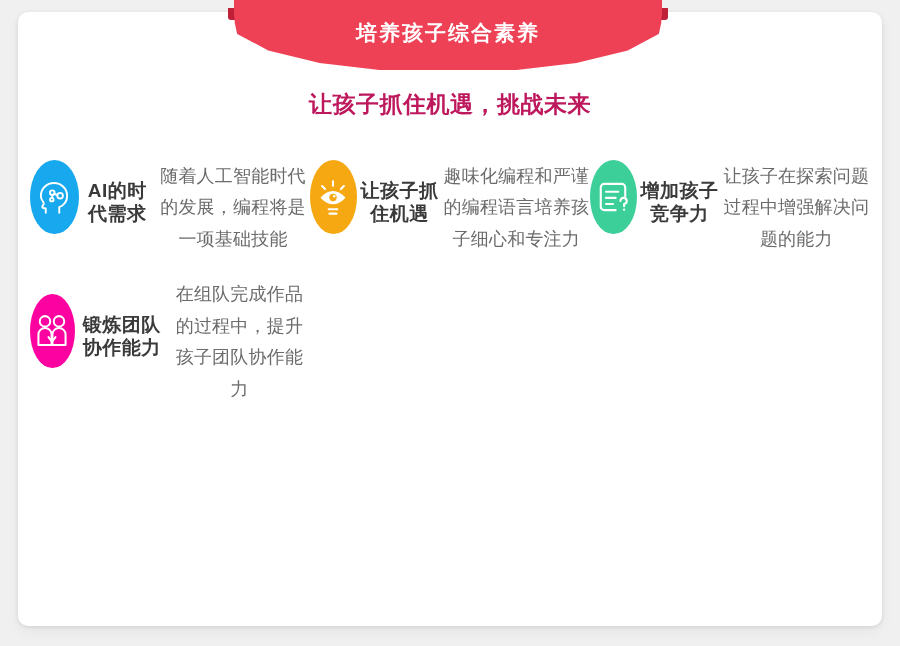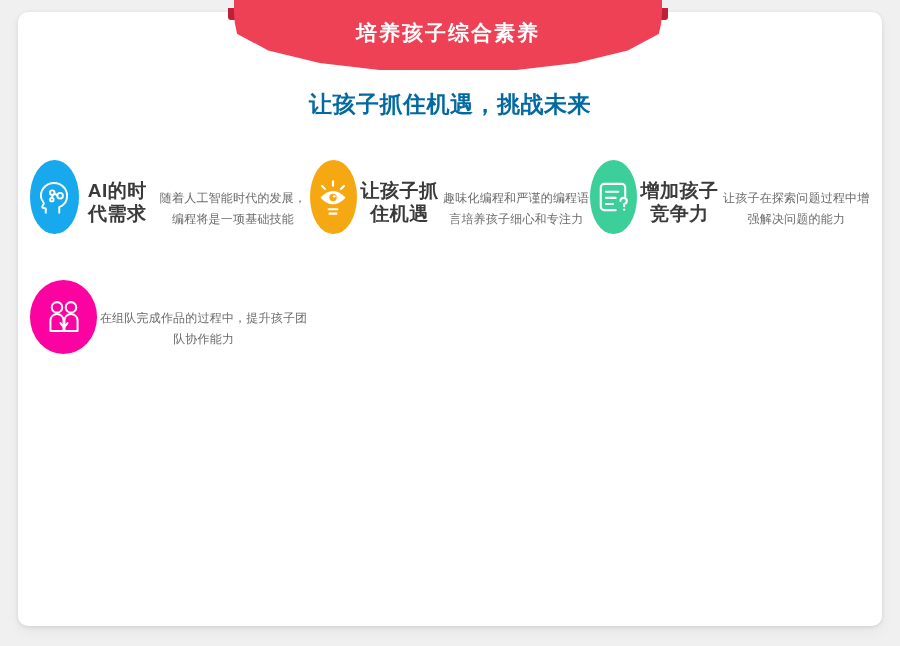--- a/index.html
+++ b/index.html
@@ -82,21 +82,21 @@
 
   
   .subtitle {
     position: absolute;
     left: 0;
     top: 90px;
     width: 900px;
     text-align: center;
     font-size: 23px;
     font-weight: 700;
-    color: #0369a1;
+    color: #be185d;
     letter-spacing: 0.5px;
     line-height: 1.3;
   }
 
   
   .grid {
     position: absolute;
     left: 30px;
     top: 160px;
     width: 840px;
@@ -127,26 +127,27 @@
     font-size: 19px;
     font-weight: 700;
     color: #3a3a3a;
     letter-spacing: 0.5px;
     line-height: 1.2;
     text-align: center;
     margin-bottom: 12px;
   }
 
   .feature-desc {
-    font-size: 12px;
+    font-size: 18px;
     color: #6b6b6b;
     line-height: 1.75;
     text-align: center;
     width: 234px;
     letter-spacing: 0.2px;
+    font-family: Liberation Mono, monospace;
   }
 </style>
 </head>
 <body>
 
 <div id="page">
 
   <div class="card-surface"></div>
 
   <div class="ribbon-wrap">
@@ -213,19 +214,20 @@
         <span>
           <svg width="42" height="42" viewBox="0 0 48 48" fill="none" stroke="#ffffff" stroke-width="2.3" stroke-linecap="round" stroke-linejoin="round">
             <circle cx="16" cy="13" r="6"></circle>
             <circle cx="32" cy="13" r="6"></circle>
             <path d="M8.5 40V28a7.5 7.5 0 0 1 15 0v12z"></path>
             <path d="M24.5 40V28a7.5 7.5 0 0 1 15 0v12z"></path>
             <path d="M20 31l4 5 4-5"></path>
           </svg>
         </span>
       </div>
+      <div class="feature-title">锻炼团队协作能力</div>
       <div class="feature-desc">在组队完成作品的过程中，提升孩子团队协作能力</div>
     </div>
 
 
 
   </div>
 </div>
 
 </body></html>

